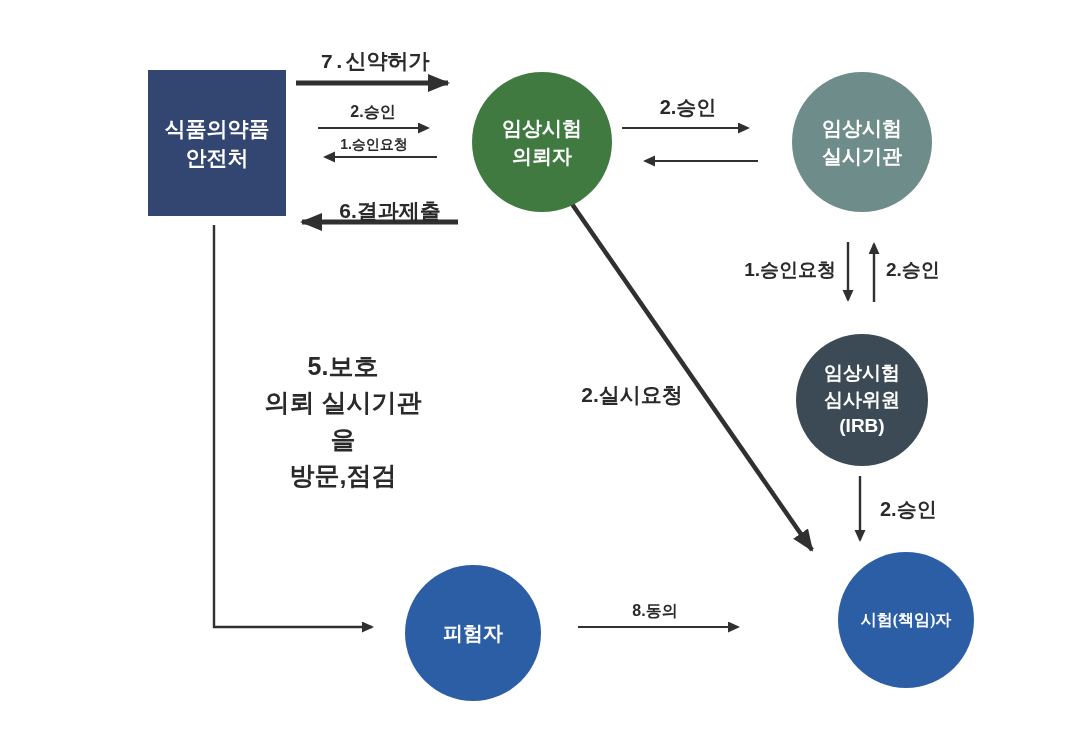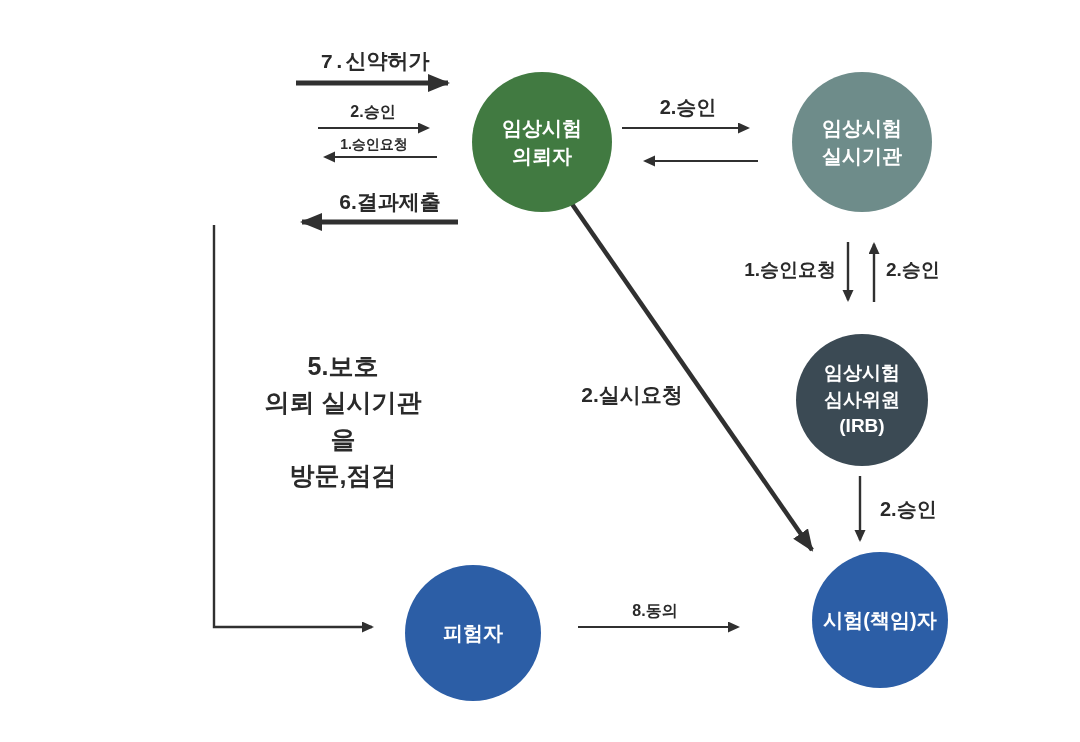--- a/index.html
+++ b/index.html
@@ -58,20 +58,24 @@
 
     <line x1="572" y1="204" x2="812" y2="550" stroke="#303030" stroke-width="4.5" marker-end="url(#ah-big)"></line>
 
     <path d="M214,225 L214,627 L372,627" fill="none" stroke="#303030" stroke-width="2.4" marker-end="url(#ah-small)"></path>
 
     <line x1="578" y1="627" x2="738" y2="627" stroke="#303030" stroke-width="2.2" marker-end="url(#ah-small)"></line>
 
     <line x1="860" y1="476" x2="860" y2="540" stroke="#303030" stroke-width="2.4" marker-end="url(#ah-small)"></line>
   </svg>
 
+  <div class="node rect" style="left: 148px; top: 70px; background: rgb(51, 69, 113);">
+    <span class="lbl">식품의약품
+안전처</span>
+  </div>
 
   <div class="node circle" style="left: 472px; top: 72px; width: 140px; height: 140px; font-size: 20px; background: rgb(65, 122, 65);">
     <span class="lbl">임상시험
 의뢰자</span>
   </div>
 
   <div class="node circle" style="left: 792px; top: 72px; width: 140px; height: 140px; font-size: 20px; background: rgb(110, 140, 138);">
     <span class="lbl">임상시험
 실시기관</span>
   </div>
@@ -79,31 +83,31 @@
   <div class="node circle" style="left: 796px; top: 334px; width: 132px; height: 132px; font-size: 19px; background: rgb(59, 74, 84);">
     <span class="lbl">임상시험
 심사위원
 (IRB)</span>
   </div>
 
   <div class="node circle" style="left: 405px; top: 565px; width: 136px; height: 136px; font-size: 20px; background: rgb(44, 94, 166);">
     <span class="lbl">피험자</span>
   </div>
 
-  <div class="node circle" style="left: 812px; top: 552px; width: 136px; height: 136px; font-size: 20px; background: rgb(44, 94, 166);">
+  <div class="node circle" style="left: 838px; top: 552px; width: 136px; height: 136px; font-size: 16px; background: rgb(44, 94, 166); font-family: Liberation Serif, serif;">
     <span class="lbl">시험(책임)자</span>
   </div>
 
   <div class="edge-label" style="left:300px;top:48px;width:150px;font-size:21px;font-family:Liberation Mono, monospace;">7.신약허가</div>
 
   <div class="edge-label" style="left:328px;top:100px;width:90px;font-size:16px;">2.승인</div>
 
   <div class="edge-label" style="left:319px;top:134px;width:110px;font-size:14px;">1.승인요청</div>
 
-  <div class="edge-label" style="left:315px;top:187px;width:150px;font-size:21px;">6.결과제출</div>
+  <div class="edge-label" style="left:315px;top:196px;width:150px;font-size:21px;">6.결과제출</div>
 
   <div class="edge-label" style="left:643px;top:93px;width:90px;font-size:20px;">2.승인</div>
 
   <div class="edge-label" style="left:740px;top:256px;width:96px;font-size:19px;text-align:right;">1.승인요청</div>
 
   <div class="edge-label" style="left:886px;top:256px;width:72px;font-size:19px;text-align:left;">2.승인</div>
 
   <div class="edge-label" style="left:572px;top:380px;width:120px;font-size:21px;">2.실시요청</div>
 
   <div class="edge-label" style="left:228px;top:348px;width:158px;font-size:25px;margin-left:36px;">5.보호

